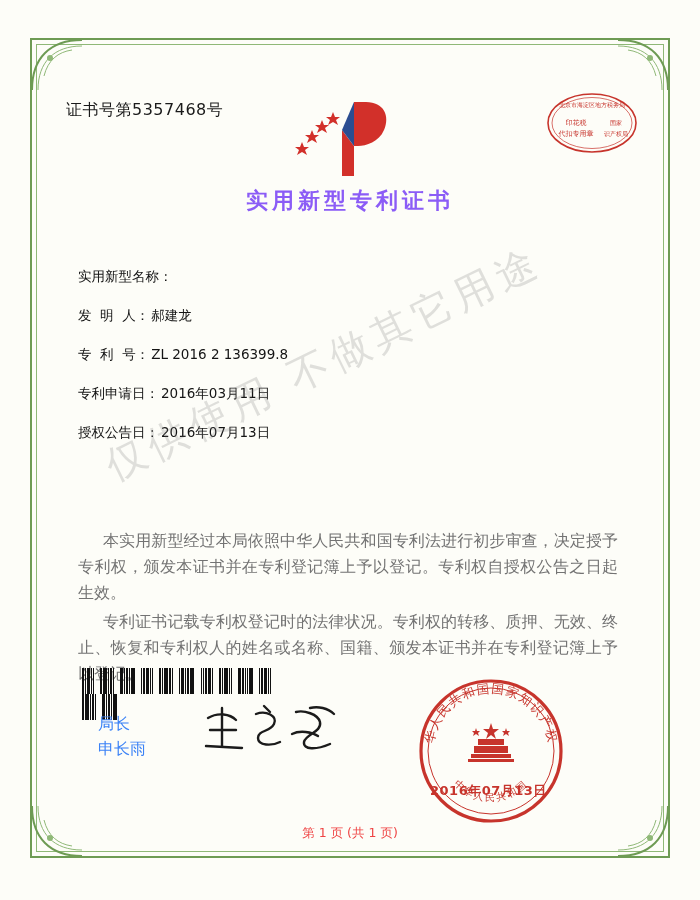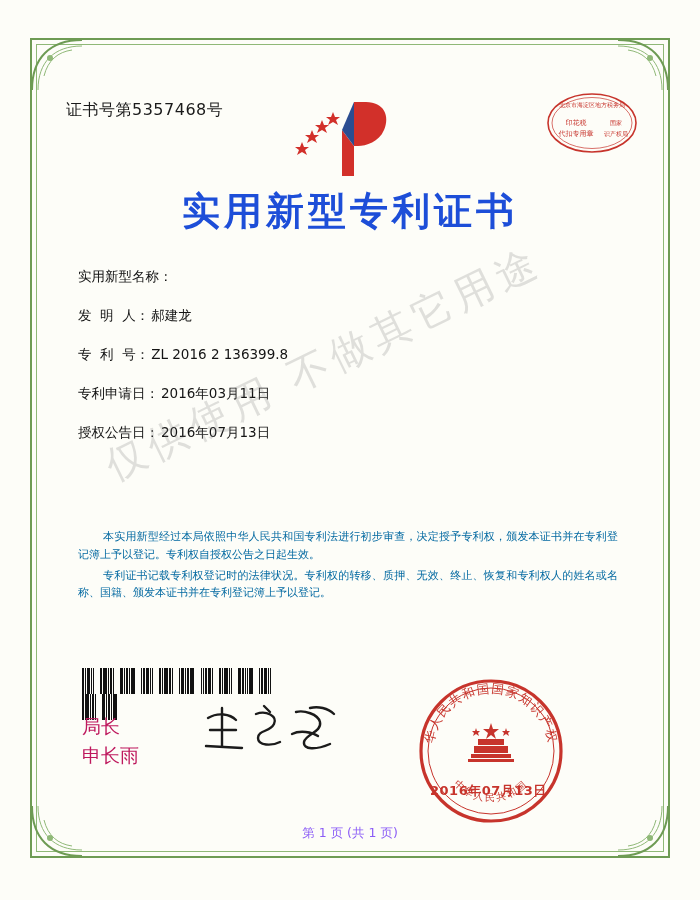--- a/index.html
+++ b/index.html
@@ -84,24 +84,24 @@
     width: 92px;
     height: 62px;
   }
 
   .cert-title {
     position: absolute;
     left: 0;
     right: 0;
     top: 186px;
     text-align: center;
-    font-size: 38px;
+    font-size: 22px;
     font-weight: bold;
     letter-spacing: 4px;
-    color: #1d4ed8;
+    color: #8b5cf6;
     font-family: "DejaVu Sans", "Liberation Sans", sans-serif;
   }
 
   
   .fields {
     position: absolute;
     left: 78px;
     top: 268px;
     width: 540px;
   }
@@ -119,23 +119,23 @@
   .field-value {
     margin-left: 2px;
   }
 
   
   .paragraphs {
     position: absolute;
     left: 78px;
     top: 528px;
     width: 540px;
-    font-size: 11px;
+    font-size: 16px;
     line-height: 1.62;
-    color: #0369a1;
+    color: #737373;
     text-align: justify;
   }
   .paragraphs p {
     margin: 0 0 3px 0;
     text-indent: 25px;
   }
 
   
   .barcode {
     position: absolute;
@@ -149,25 +149,25 @@
     width: 1px;
     height: 100%;
     background: #111;
     margin-right: 1px;
     vertical-align: top;
   }
 
   
   .sig-block {
     position: absolute;
-    left: 82px;
+    left: 98px;
     top: 712px;
-    font-size: 19px;
+    font-size: 16px;
     line-height: 1.55;
-    color: #be185d;
+    color: #3b82f6;
   }
   .signature-script {
     position: absolute;
     left: 200px;
     top: 700px;
     width: 150px;
     height: 60px;
   }
 
   
@@ -189,21 +189,21 @@
   }
 
   
   .page-footer {
     position: absolute;
     left: 0;
     right: 0;
     bottom: 58px;
     text-align: center;
     font-size: 12.5px;
-    color: #8b5cf6;
+    color: #ef4444;
   }
 
   
   .watermark {
     position: absolute;
     left: 130px;
     top: 330px;
     width: 460px;
     height: 260px;
     pointer-events: none;

